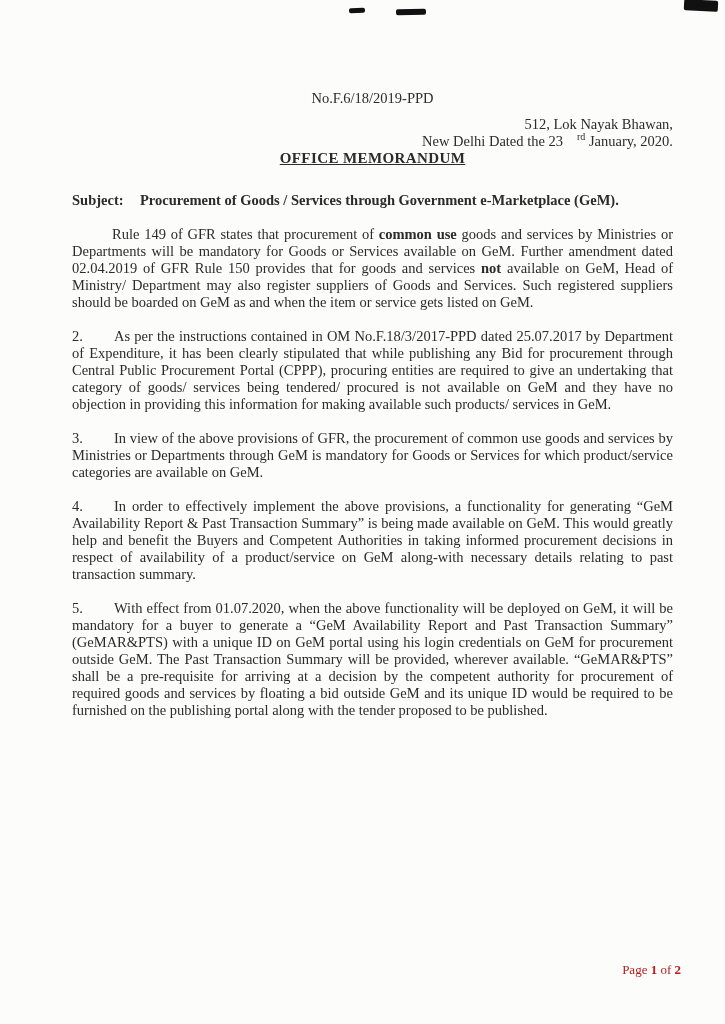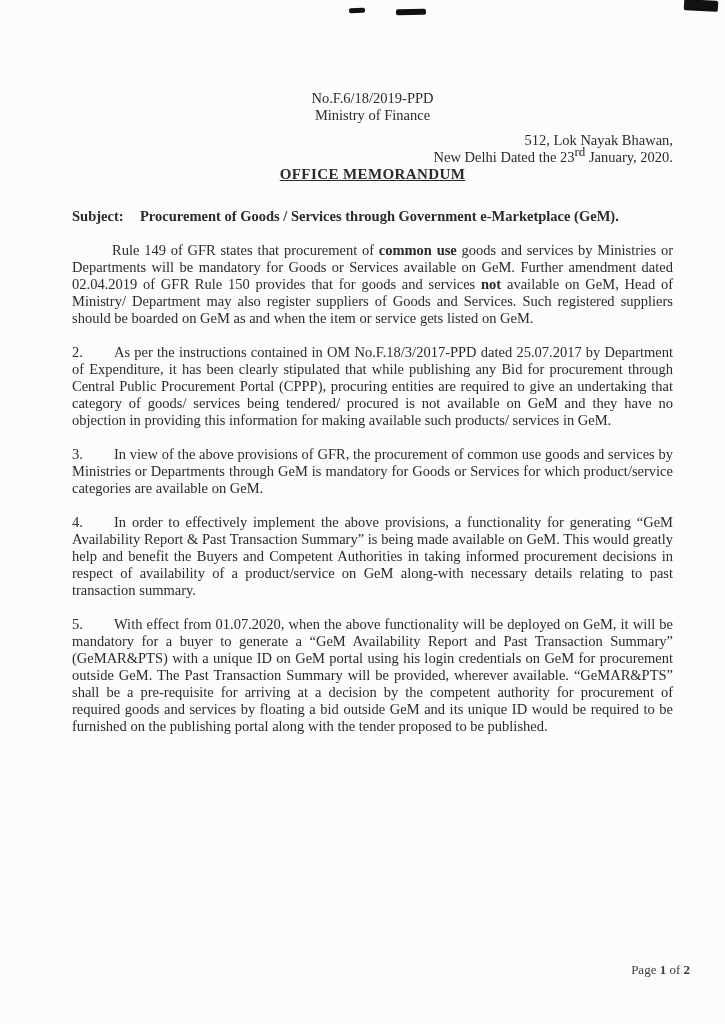--- a/index.html
+++ b/index.html
@@ -18,54 +18,53 @@
   .artifact.a2 { left:396px; top:9px;  width:30px; height:6px; transform:rotate(-1deg); }
   .artifact.a3 { left:684px; top:0px;  width:34px; height:11px; transform:rotate(3deg); }
   .content {
     position:absolute; left:72px; right:68px; top:90px;
     font-size:14.5px; line-height:17px;
   }
   .letterhead { text-align:center; }
   .letterhead div { line-height:16.5px; }
   .address { text-align:right; margin-top:9px; }
   .address div { line-height:17px; }
-  sup { font-size:13px; vertical-align:super; line-height:0; }
+  sup { font-size:10px; vertical-align:super; line-height:0;margin-left:14px; }
   .memo-title {
     text-align:center; font-weight:bold; text-decoration:underline;
     letter-spacing:0.4px; font-size:15px;
   }
   .subject {
     margin-top:25px; font-weight:bold;
     display:grid; grid-template-columns:68px 1fr;
   }
   .subject-text { text-align:justify; }
   .para {
     margin:17px 0 0 0; text-align:justify;
   }
   .para.indent { text-indent:40px; }
   .pnum { display:inline-block; width:42px; text-indent:0; }
   .footer {
-    position:absolute; right:51px; bottom:46px;
-    font-size:13px; font-weight:bold; color:#404040;
+    position:absolute; right:60px; bottom:46px;
+    font-size:13px; font-weight:bold; color:#b91c1c;
   }
 </style>
 </head>
 <body>
 
 <div class="page">
 
   <div class="artifact a1"></div>
   <div class="artifact a2"></div>
   <div class="artifact a3"></div>
 
   <div class="content">
 
     <div class="letterhead">
       <div>No.F.6/18/2019-PPD</div>
-      <div>Ministry of Finance</div>
     </div>
 
     <div class="address">
       <div>512, Lok Nayak Bhawan,</div>
       <div><span>New Delhi Dated the 23</span><sup>rd</sup><span> January, 2020.</span></div>
     </div>
 
     <div class="memo-title">OFFICE MEMORANDUM</div>
 
     <div class="subject">

